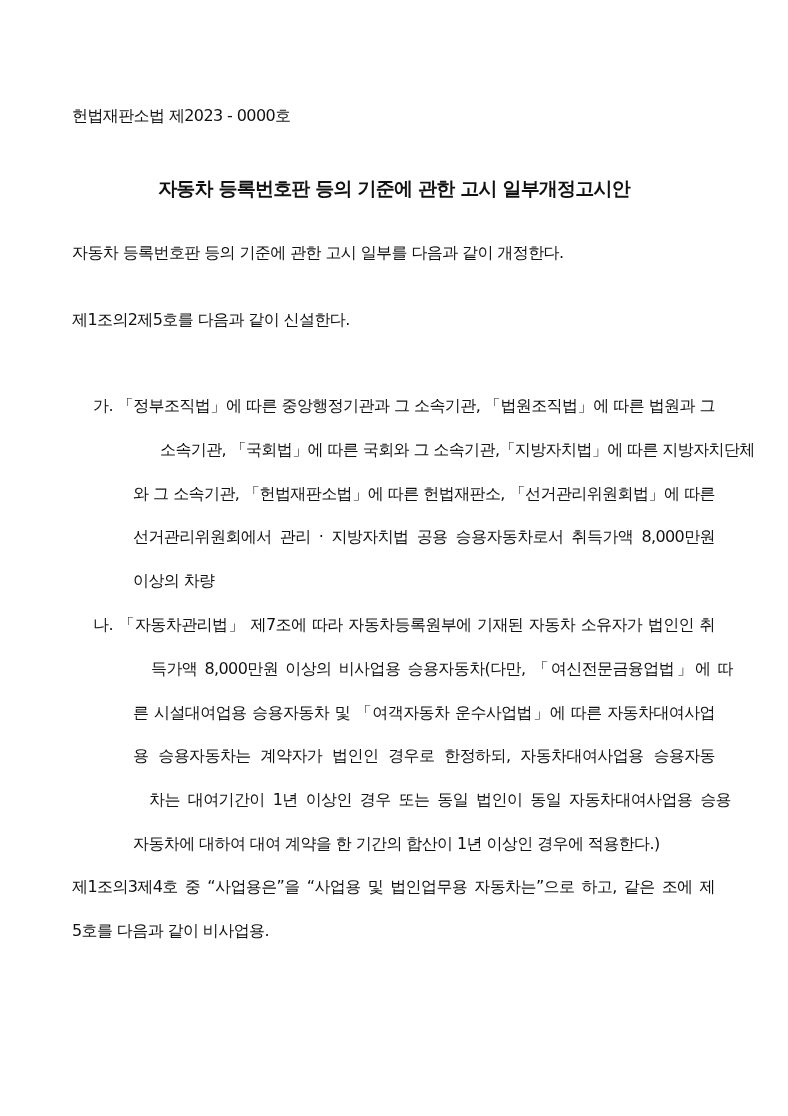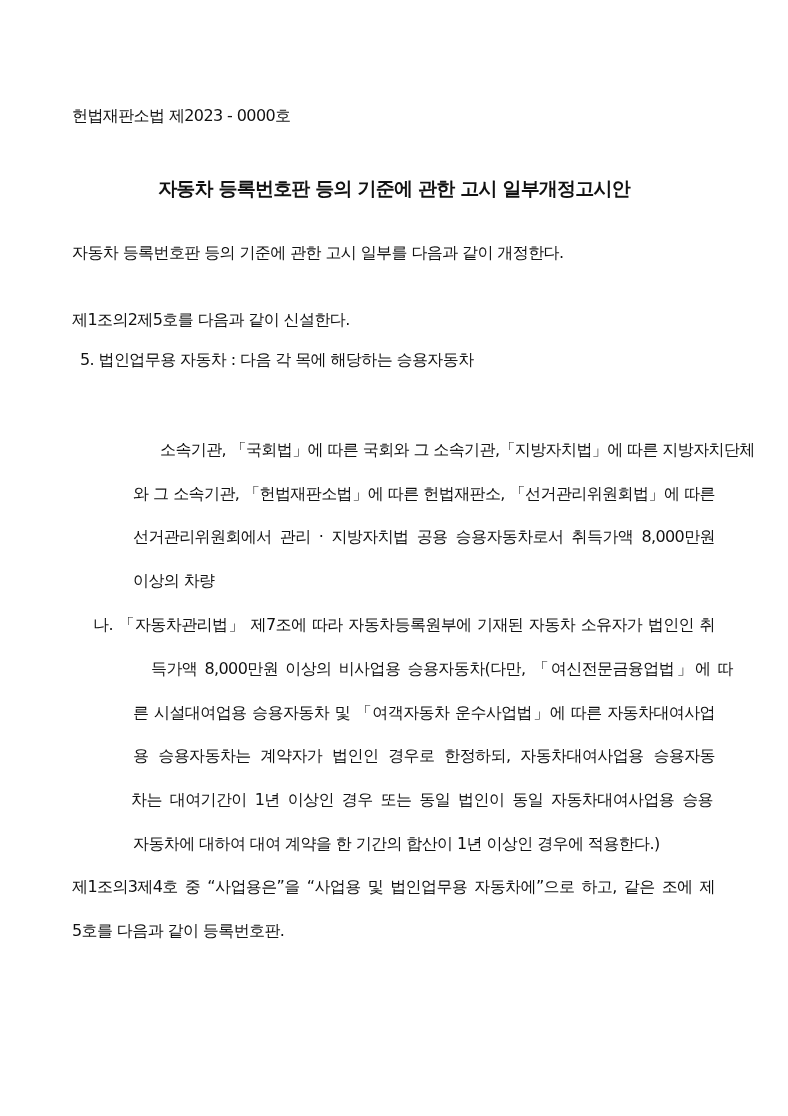--- a/index.html
+++ b/index.html
@@ -49,30 +49,30 @@
 <div class="page">
 
   <div class="line notice-no">헌법재판소법  제2023 - 0000호</div>
 
   <div class="line" style="left:72px; top:243px; font-size:16px;">자동차 등록번호판 등의 기준에 관한 고시 일부를 다음과 같이 개정한다.</div>
 
   <div class="line title">자동차 등록번호판 등의 기준에 관한 고시 일부개정고시안</div>
 
   <div class="line" style="left:72px; top:310px;">제1조의2제5호를 다음과 같이 신설한다.</div>
 
-  <div class="line" style="left:80px; top:350px;">5. 법인업무용 자동차 : 다음 각 목에 해당하는 승용자동차</div>
 
+  <div class="line justify" style="left:93px; width:622px; top:396px;">가. 「정부조직법」에 따른 중앙행정기관과 그 소속기관, 「법원조직법」에 따른 법원과 그</div>
   <div class="line justify" style="left:133px; width:582px; top:440px;margin-left:27px;">소속기관, 「국회법」에 따른 국회와 그 소속기관,「지방자치법」에 따른 지방자치단체</div>
   <div class="line justify" style="left:133px; width:582px; top:484px;">와 그 소속기관, 「헌법재판소법」에 따른 헌법재판소, 「선거관리위원회법」에 따른</div>
   <div class="line justify" style="left:133px; width:582px; top:527px;">선거관리위원회에서 관리 · 지방자치법 공용 승용자동차로서 취득가액 8,000만원</div>
   <div class="line" style="left:133px; top:571px;">이상의 차량</div>
 
   <div class="line justify" style="left:93px; width:622px; top:615px;">나. 「자동차관리법」 제7조에 따라 자동차등록원부에 기재된 자동차 소유자가 법인인 취</div>
   <div class="line justify" style="left:133px; width:582px; top:659px;margin-left:18px;">득가액 8,000만원 이상의 비사업용 승용자동차(다만, 「여신전문금융업법」에 따</div>
   <div class="line justify" style="left:133px; width:582px; top:703px;">른 시설대여업용 승용자동차 및 「여객자동차 운수사업법」에 따른 자동차대여사업</div>
   <div class="line justify" style="left:133px; width:582px; top:746px;">용 승용자동차는 계약자가 법인인 경우로 한정하되, 자동차대여사업용 승용자동</div>
-  <div class="line justify" style="left:131px; width:582px; top:790px;">차는 대여기간이 1년 이상인 경우 또는 동일 법인이 동일 자동차대여사업용 승용</div>
+  <div class="line justify" style="left:149px; width:582px; top:790px;">차는 대여기간이 1년 이상인 경우 또는 동일 법인이 동일 자동차대여사업용 승용</div>
   <div class="line" style="left:133px; top:834px;">자동차에 대하여 대여 계약을 한 기간의 합산이 1년 이상인 경우에 적용한다.)</div>
 
-  <div class="line justify" style="left:72px; width:643px; top:877px;">제1조의3제4호 중 “사업용은”을 “사업용 및 법인업무용 자동차에”으로 하고, 같은 조에 제</div>
-  <div class="line" style="left:72px; top:921px;">5호를 다음과 같이 등록번호판.</div>
+  <div class="line justify" style="left:72px; width:643px; top:877px;">제1조의3제4호 중 “사업용은”을 “사업용 및 법인업무용 자동차는”으로 하고, 같은 조에 제</div>
+  <div class="line" style="left:72px; top:921px;">5호를 다음과 같이 비사업용.</div>
 
 </div>
 
 </body></html>

